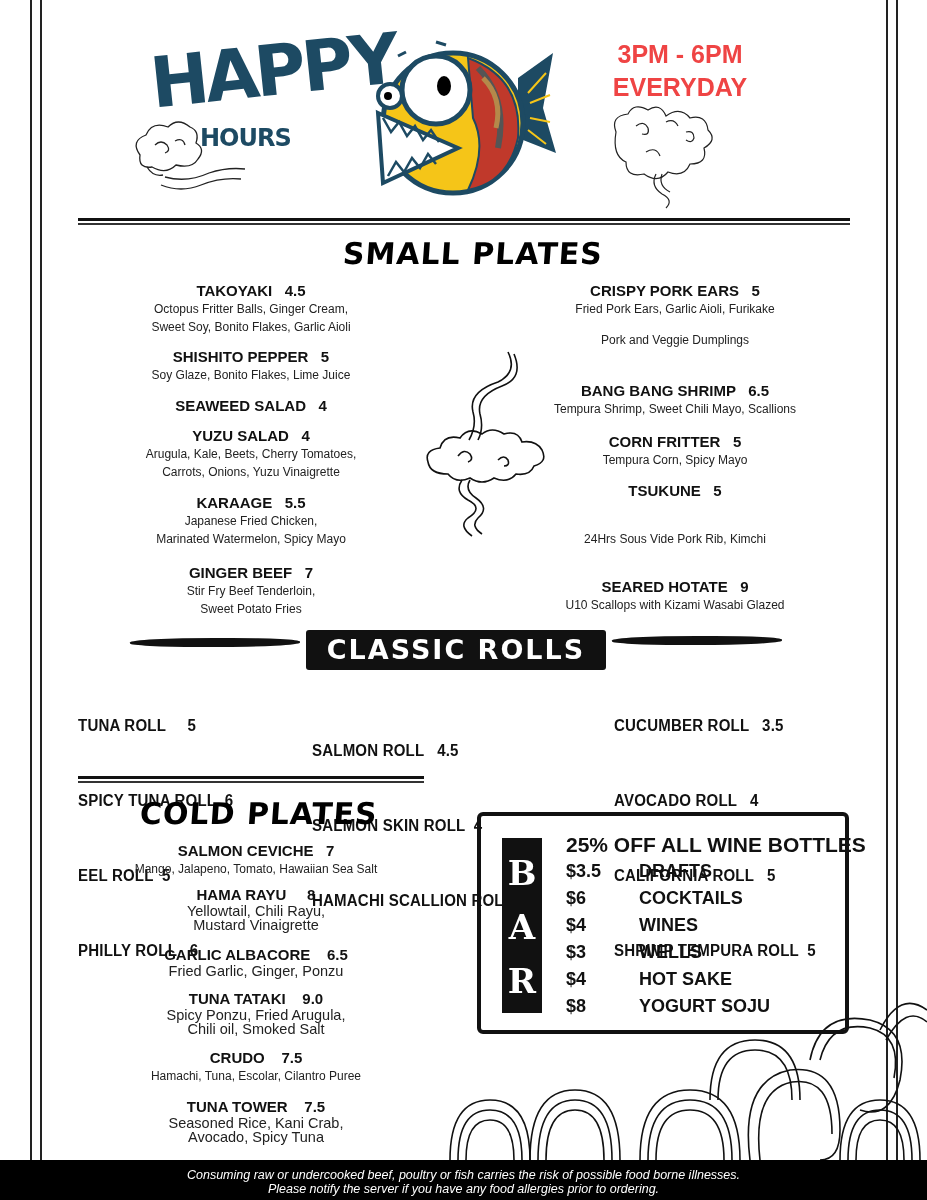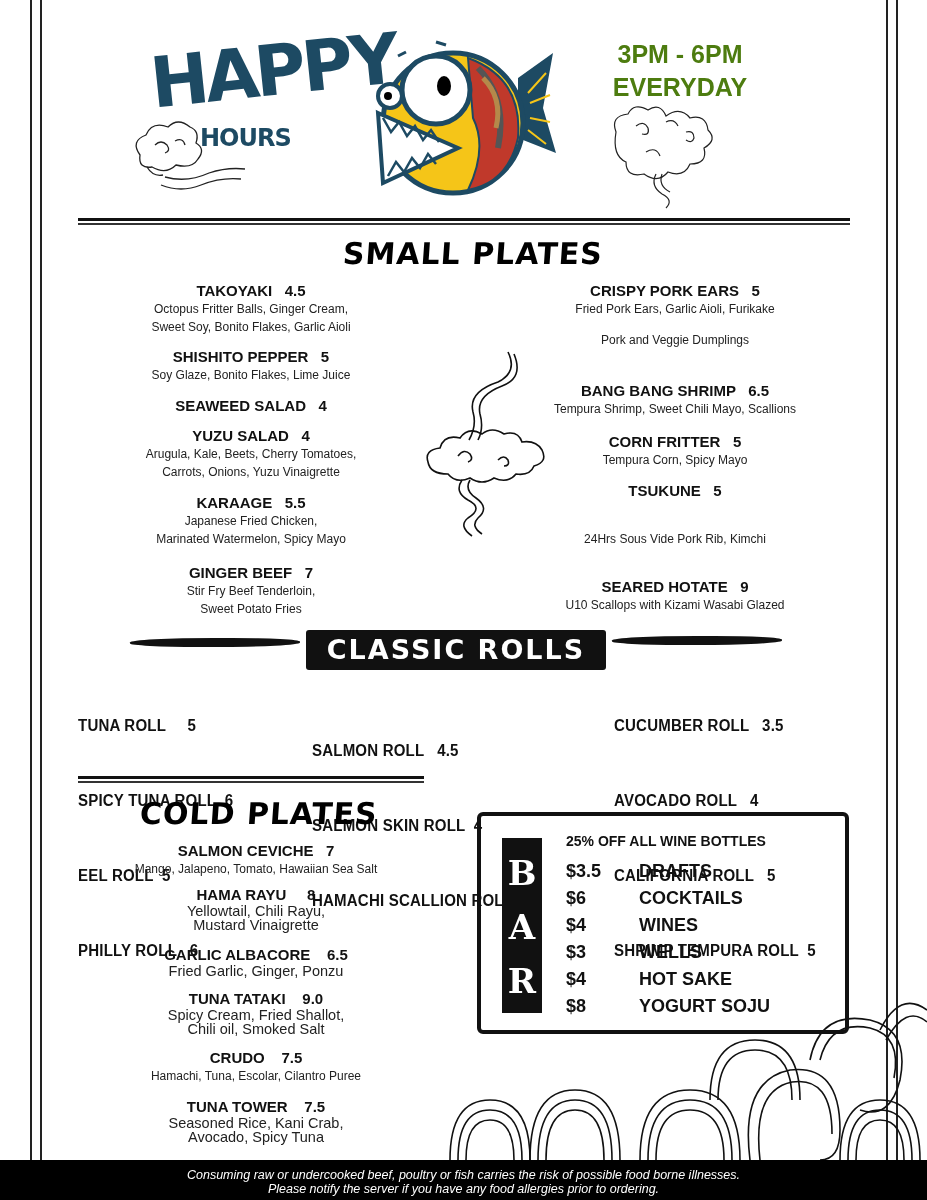--- a/index.html
+++ b/index.html
@@ -5,38 +5,38 @@
   * { box-sizing: border-box; margin: 0; padding: 0; }
   html, body { width: 927px; height: 1200px; background: #fff; overflow: hidden; }
   body { position: relative; font-family: "Liberation Sans", "DejaVu Sans", sans-serif; color: #111; }
 
   .vline { position: absolute; top: 0; width: 2px; background: #222; height: 1160px; }
 
   .hrule { position: absolute; height: 7px; border-top: 3px solid #111; border-bottom: 2px solid #333; }
 
   
   .logo-word { position: absolute; font-family: "DejaVu Sans", sans-serif; font-weight: bold; color: #1d4a63; }
-  .hours { position: absolute; left: 590px; top: 38px; width: 180px; text-align: center; color: #4d7c0f; font-weight: bold; font-size: 25px; line-height: 33px; }
+  .hours { position: absolute; left: 590px; top: 38px; width: 180px; text-align: center; color: #ef4444; font-weight: bold; font-size: 25px; line-height: 33px; }
 
   .section-title { position: absolute; font-family: "DejaVu Sans", sans-serif; font-weight: 900; color: #000; letter-spacing: 1px; transform: skewX(-4deg); }
 
   .item { position: absolute; text-align: center; }
   .item .name { font-weight: bold; font-size: 15px; line-height: 18px; white-space: pre; }
   .item .desc { font-size: 12px; line-height: 18px; color: #222; }
   .item.tight .desc { line-height: 14px; font-size: 14.5px; }
 
   .rolls-col { position: absolute; font-family: "Liberation Sans", sans-serif; font-weight: bold; font-size: 16px; line-height: 25px; white-space: pre; letter-spacing: 0.2px; transform: scaleX(0.94); transform-origin: left center; }
 
   .brush { position: absolute; height: 10px; background: #111; border-radius: 50% 40% 50% 40%; }
 
   .rolls-banner { position: absolute; left: 306px; top: 630px; width: 300px; height: 40px; background: #111; color: #fff; font-family: "DejaVu Sans", sans-serif; font-weight: bold; font-size: 27px; line-height: 40px; text-align: center; letter-spacing: 2px; border-radius: 3px; }
 
   .bar-box { position: absolute; left: 477px; top: 812px; width: 372px; height: 222px; border: 4px solid #111; border-radius: 6px; }
   .bar-tag { position: absolute; left: 502px; top: 838px; width: 40px; height: 175px; background: #111; color: #fff; font-family: "DejaVu Serif", serif; font-weight: bold; font-size: 34px; text-align: center; line-height: 54px; padding-top: 8px; }
-  .bar-head { position: absolute; left: 566px; top: 833px; font-weight: bold; font-size: 14px; white-space: nowrap; }
+  .bar-head { position: absolute; left: 566px; top: 833px; font-weight: bold; font-size: 21px; white-space: nowrap; }
   .bar-row { position: absolute; left: 566px; font-weight: bold; font-size: 18px; white-space: nowrap; }
   .bar-row .price { display: inline-block; width: 73px; }
 
   .footer { position: absolute; left: 0; top: 1160px; width: 927px; height: 40px; background: #000; color: #fff; text-align: center; font-style: italic; font-size: 12.5px; line-height: 14px; padding-top: 8px; }
 
   svg { position: absolute; overflow: visible; }
 </style>
 </head>
 <body>
 
@@ -209,21 +209,21 @@
     <div class="name">HAMA RAYU     8</div>
     <div class="desc">Yellowtail, Chili Rayu,</div>
     <div class="desc">Mustard Vinaigrette</div>
   </div>
   <div class="item tight" style="left:76px;top:946px;width:360px">
     <div class="name">GARLIC ALBACORE    6.5</div>
     <div class="desc">Fried Garlic, Ginger, Ponzu</div>
   </div>
   <div class="item tight" style="left:76px;top:990px;width:360px">
     <div class="name">TUNA TATAKI    9.0</div>
-    <div class="desc">Spicy Cream, Fried Shallot,</div>
+    <div class="desc">Spicy Ponzu, Fried Arugula,</div>
     <div class="desc">Chili oil, Smoked Salt</div>
   </div>
   <div class="item" style="left:76px;top:1049px;width:360px">
     <div class="name">CRUDO    7.5</div>
     <div class="desc">Hamachi, Tuna, Escolar, Cilantro Puree</div>
   </div>
   <div class="item tight" style="left:76px;top:1098px;width:360px">
     <div class="name">TUNA TOWER    7.5</div>
     <div class="desc">Seasoned Rice, Kani Crab,</div>
     <div class="desc">Avocado, Spicy Tuna</div>

